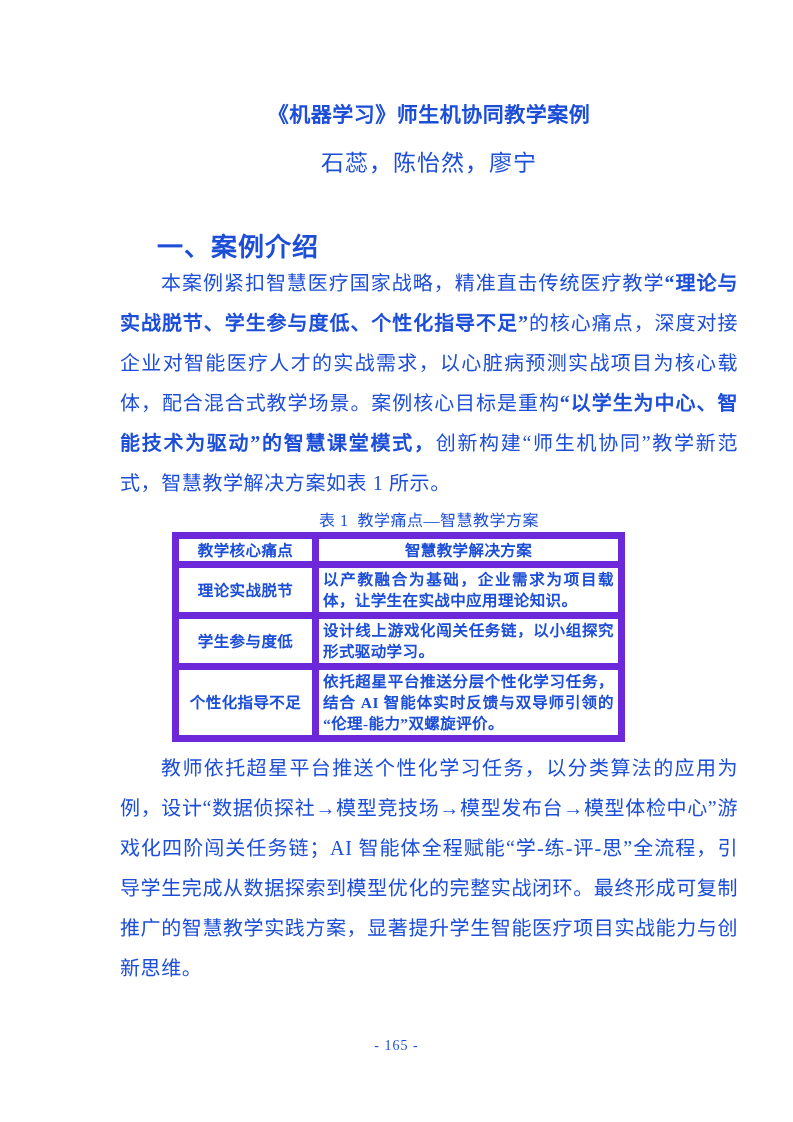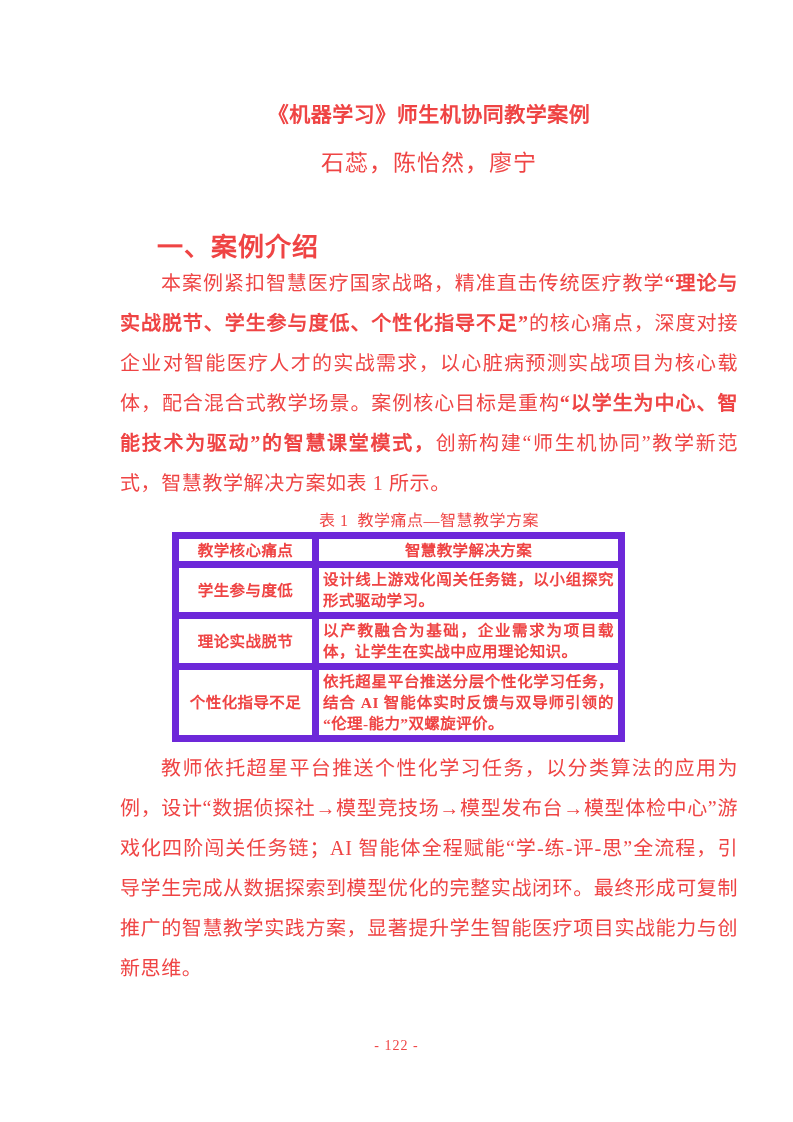--- a/index.html
+++ b/index.html
@@ -5,21 +5,21 @@
   html, body {
     margin: 0;
     padding: 0;
     background: #ffffff;
   }
   .page {
     position: relative;
     width: 793px;
     height: 1122px;
     background: #ffffff;
-    color: #ef4444;
+    color: #1d4ed8;
     font-family: "Liberation Serif", "DejaVu Serif", serif;
     overflow: hidden;
   }
   .content {
     position: absolute;
     left: 120px;
     top: 0;
     width: 618px;
   }
   .doc-title {
@@ -130,32 +130,32 @@
           <col style="width: 306px;">
         </colgroup>
       <thead id="table-head">
           <tr>
             <th>教学核心痛点</th>
             <th>智慧教学解决方案</th>
           </tr>
         </thead>
       <tbody id="table-body">
           <tr>
+            <td class="pain-cell">理论实战脱节</td>
+            <td class="solution-cell">以产教融合为基础，企业需求为项目载体，让学生在实战中应用理论知识。</td>
+          </tr>
+          <tr>
             <td class="pain-cell">学生参与度低</td>
             <td class="solution-cell">设计线上游戏化闯关任务链，以小组探究形式驱动学习。</td>
-          </tr>
-          <tr>
-            <td class="pain-cell">理论实战脱节</td>
-            <td class="solution-cell">以产教融合为基础，企业需求为项目载体，让学生在实战中应用理论知识。</td>
           </tr>
           <tr>
             <td class="pain-cell">个性化指导不足</td>
             <td class="solution-cell">依托超星平台推送分层个性化学习任务，结合 AI 智能体实时反馈与双导师引领的“伦理-能力”双螺旋评价。</td>
           </tr>
         </tbody>
     </table>
 
     <p class="body-para para2">教师依托超星平台推送个性化学习任务，以分类算法的应用为例，设计“数据侦探社→模型竞技场→模型发布台→模型体检中心”游戏化四阶闯关任务链；AI 智能体全程赋能“学-练-评-思”全流程，引导学生完成从数据探索到模型优化的完整实战闭环。最终形成可复制推广的智慧教学实践方案，显著提升学生智能医疗项目实战能力与创新思维。</p>
 
   </div>
 
-  <div class="page-footer">- 122 -</div>
+  <div class="page-footer">- 165 -</div>
 </div>
 
 </body></html>

